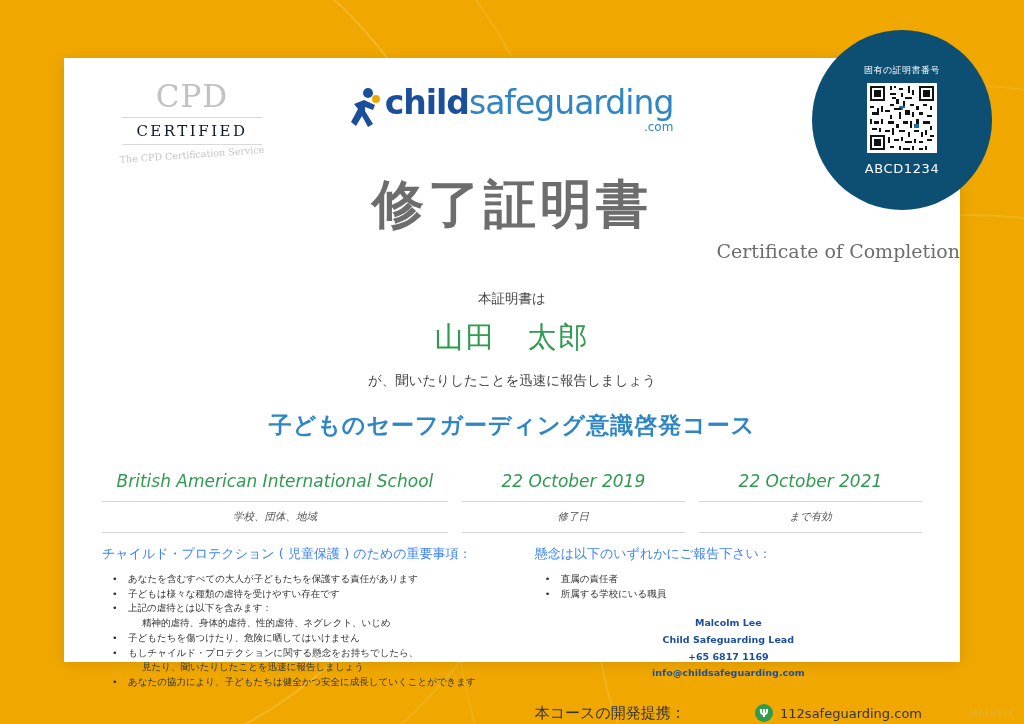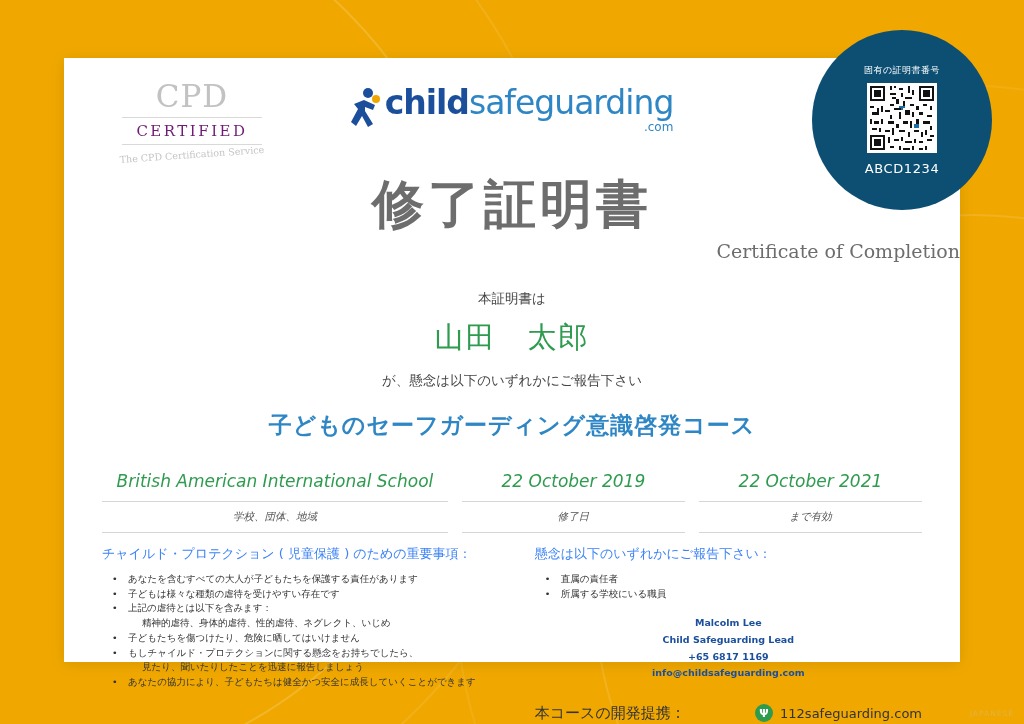--- a/index.html
+++ b/index.html
@@ -38,21 +38,21 @@
     width: 160px; text-align: center;
     color: #b9b9b9;
   }
   .cpd .cpd-main {
     font-family: "DejaVu Serif", "Liberation Serif", serif;
     font-size: 31px; letter-spacing: 1px; color: #c2c2c2;
     line-height: 1.05;
   }
   .cpd .cpd-certified {
     font-family: "DejaVu Serif", "Liberation Serif", serif;
-    font-size: 15px; letter-spacing: 2.5px; color: #701a75; margin-top: 2px;
+    font-size: 15px; letter-spacing: 2.5px; color: #0f172a; margin-top: 2px;
   }
   .cpd .cpd-rule { height: 1px; background: #d9d9d9; margin: 4px 10px 4px; }
   .cpd .cpd-sub {
     font-family: "DejaVu Serif", "Liberation Serif", serif;
     font-size: 9.5px; color: #c4c4c4; line-height: 1.35;
     transform: rotate(-4deg);
   }
 
   
   .qr-circle {
@@ -290,21 +290,21 @@
         <div class="logo-dotcom">.com</div>
       </div>
     </div>
   </div>
 
   <div class="title-ja">修了証明書</div>
   <div class="title-en">Certificate of Completion</div>
 
   <div class="this-cert">本証明書は</div>
   <div class="recipient">山田　太郎</div>
-  <div class="certifies">が、懸念は以下のいずれかにご報告下さい</div>
+  <div class="certifies">が、聞いたりしたことを迅速に報告しましょう</div>
   <div class="course-name">子どものセーフガーディング意識啓発コース</div>
 
   <div class="fields">
     <div class="field school">
       <div class="field-value">British American International School</div>
       <div class="field-rule"></div>
       <div class="field-label">学校、団体、地域</div>
       <div class="field-underline2"></div>
     </div>
     <div class="field">

